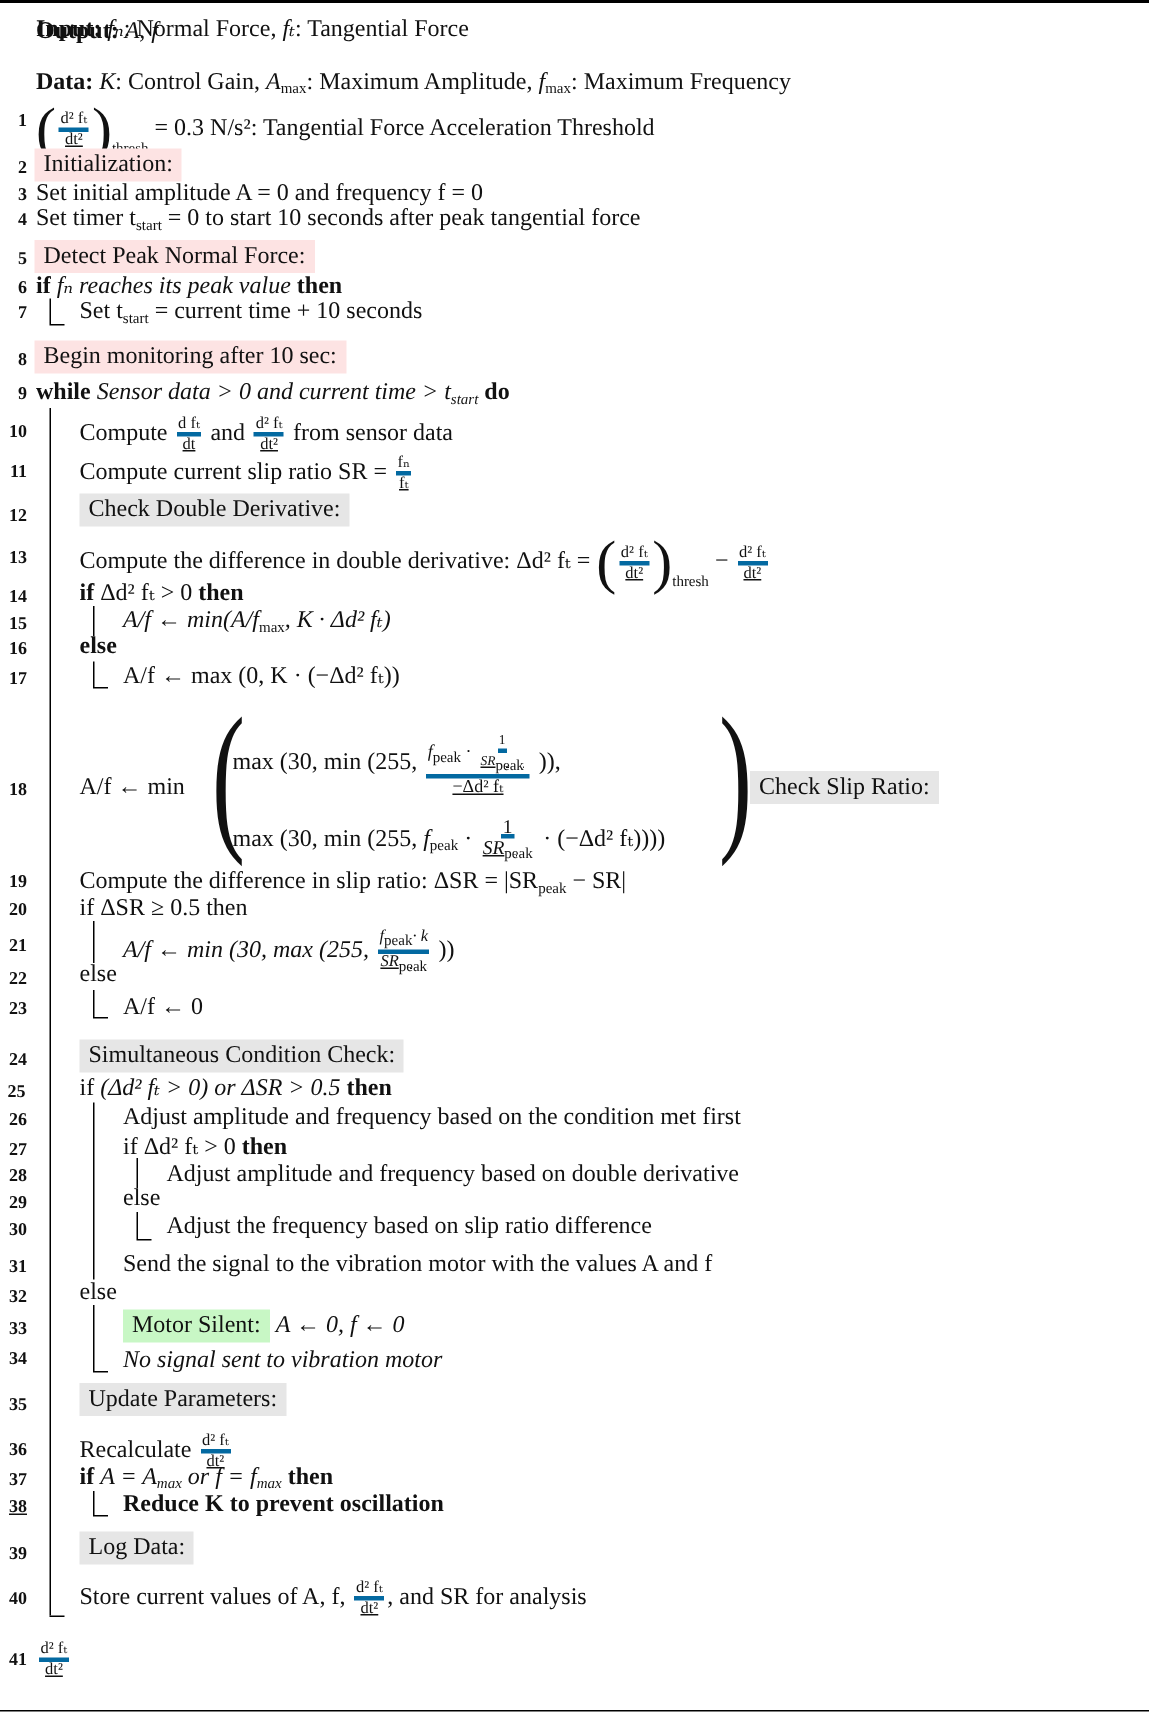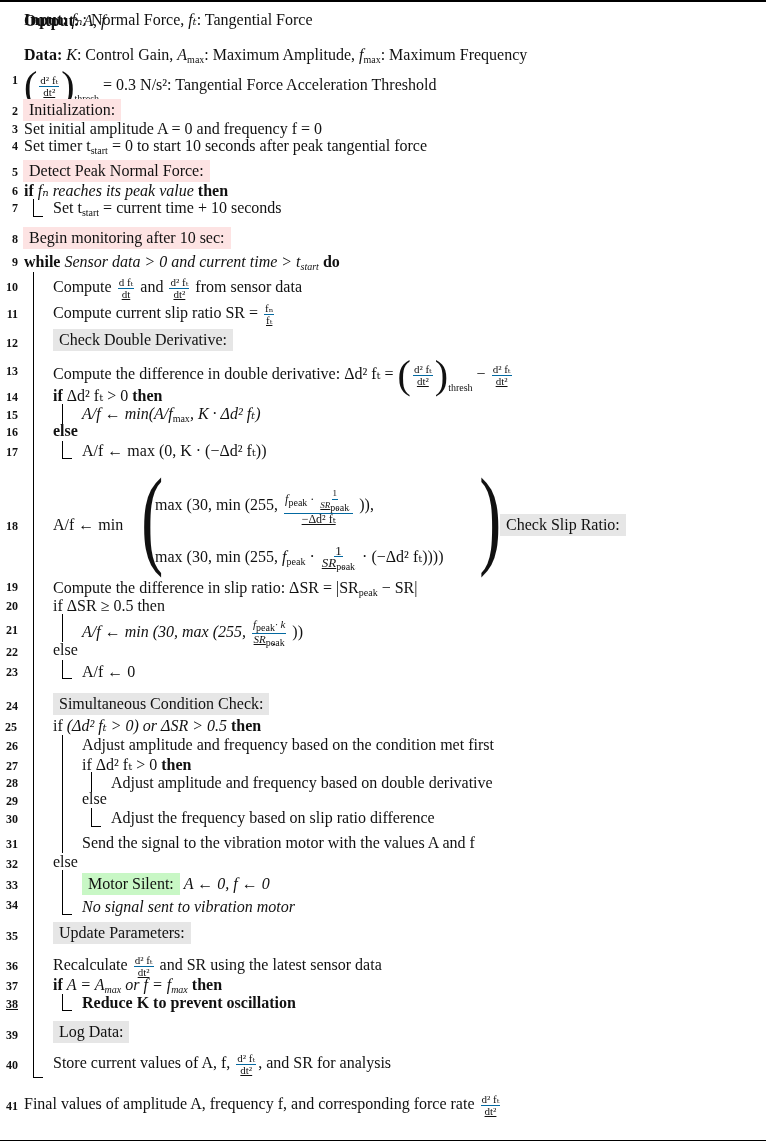--- a/index.html
+++ b/index.html
@@ -7,21 +7,21 @@
          font-family:"Liberation Serif","DejaVu Serif",serif; color:#111; font-size:16px; }
   .rule-top { position:absolute; left:0; top:0; width:766px; height:2px; background:#000; }
   .rule-bot { position:absolute; left:0; top:1140px; width:766px; height:1px; background:#000; }
   .ln { position:absolute; white-space:nowrap; line-height:18px; }
   .num { position:absolute; font-weight:bold; font-size:12px; text-align:right; width:14px; white-space:nowrap; }
   b { font-weight:bold; }
   i { font-style:italic; }
   sub { font-size:10px; vertical-align:-3px; }
   .frac { display:inline-flex; flex-direction:column; align-items:center; vertical-align:middle;
           font-size:11px; line-height:11px; margin:0 2px; }
-  .frac .n { border-bottom:1px solid #0369a1; padding:0 1px; }
+  .frac .n { border-bottom:3px solid #0369a1; padding:0 1px; }
   .frac .d { padding:0 1px;text-decoration:underline; }
   .hl { padding:1px 6px; display:inline-block; line-height:20px; }
   .pink { background:#fde3e3; }
   .gray { background:#e6e6e6; }
   .green { background:#c8f7c5; }
   .vbar { position:absolute; width:1px; background:#000; }
   .hbar { position:absolute; height:1px; background:#000; }
   .paren { font-size:40px; line-height:40px; vertical-align:middle; font-weight:100; }
   .paren-xl { position:absolute; font-size:110px; line-height:110px; font-weight:100; transform:scaleX(0.6); }
 </style>
@@ -283,21 +283,20 @@
   <span class="hl gray">Update Parameters:</span>
 </div>
 
 <div class="num" style="left:4px;top:959px;font-family:Liberation Serif, serif;">36</div>
 <div class="ln" style="left:53px;top:955px;">
   <span>Recalculate</span>
   <span class="frac">
       <span class="n">d² fₜ</span>
       <span class="d">dt²</span>
     </span>
-  <span>and SR using the latest sensor data</span>
 </div>
 
 <div class="num" style="left:4px;top:979px;">37</div>
 <div class="ln" style="left:53px;top:976px;">
   <b>if</b>
   <i>A = A</i><sub><i>max</i></sub><i> or f = f</i><sub><i>max</i></sub>
   <b>then</b>
 </div>
 
 <div class="num" style="left:4px;top:997px;text-decoration:underline;">38</div>
@@ -314,20 +313,19 @@
 <div class="ln" style="left:53px;top:1053px;">
   <span>Store current values of A, f,</span>
   <span class="frac">
       <span class="n">d² fₜ</span>
       <span class="d">dt²</span>
     </span><span>, and SR for analysis</span>
 </div>
 
 <div class="num" style="left:4px;top:1099px;">41</div>
 <div class="ln" style="left:24px;top:1094px;">
-  <span>Final values of amplitude A, frequency f, and corresponding force rate</span>
   <span class="frac">
       <span class="n">d² fₜ</span>
       <span class="d">dt²</span>
     </span>
 </div>
 
 <div class="rule-bot"></div>
 
 </body></html>

